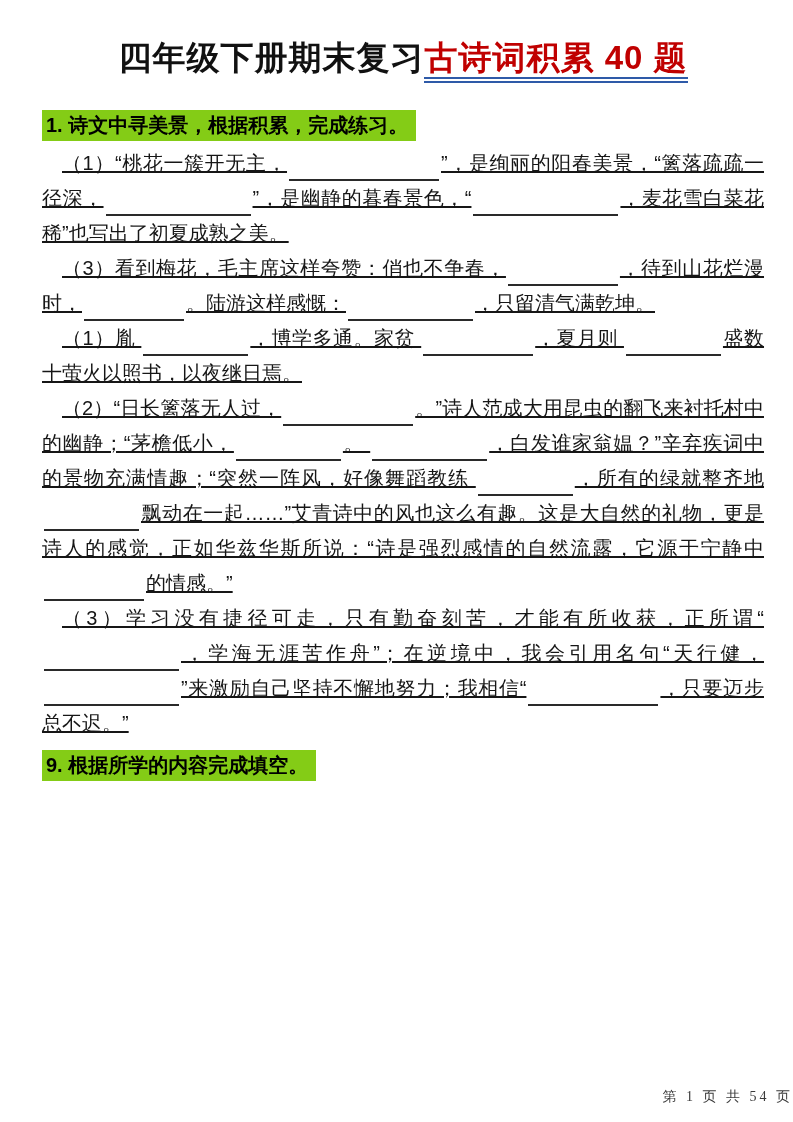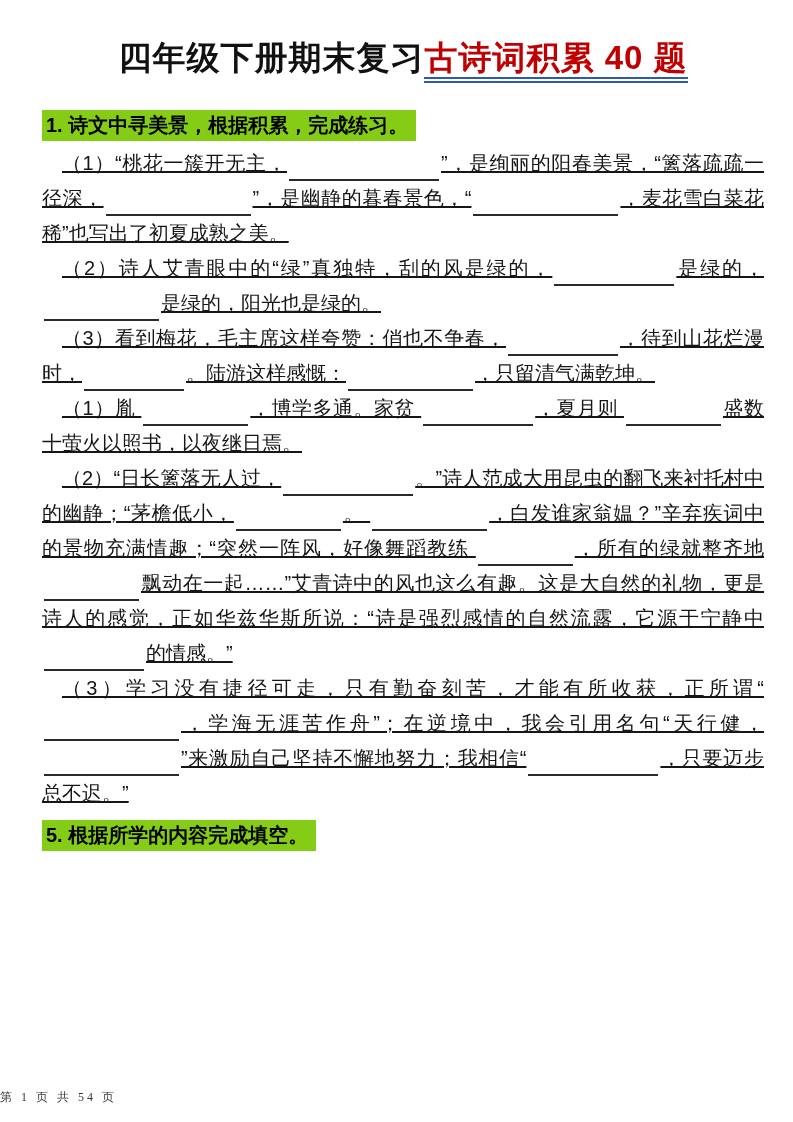--- a/index.html
+++ b/index.html
@@ -55,50 +55,49 @@
     height: 1.05em;
     border-bottom: 2px solid #2a2a2a;
     vertical-align: bottom;
     margin: 0 2px;
   }
   .footer {
     position: absolute;
     bottom: 16px;
     left: 0;
     width: 100%;
-    text-align: left;
+    text-align: right;
     font-family: "Liberation Serif", serif;
-    font-size: 12px;
+    font-size: 14px;
     color: #3a3a3a;
     letter-spacing: 3px;
   }
 </style>
 </head>
 <body>
 
 <div class="page">
 
   <h1 class="doc-title"><span class="title-black">四年级下册期末复习</span><span class="title-red">古诗词积累 40 题</span></h1>
 
   <div class="section">
     <div class="section-heading">1. 诗文中寻美景，根据积累，完成练习。</div>
     <div>
         <p class="para">（1）“桃花一簇开无主，<span class="blank" style="width: 150px;"></span>”，是绚丽的阳春美景，“篱落疏疏一径深，<span class="blank" style="width: 145px;"></span>”，是幽静的暮春景色，“<span class="blank" style="width: 145px;"></span>，麦花雪白菜花稀”也写出了初夏成熟之美。</p>
-        <p class="para">（2）诗人艾青眼中的“绿”真独特，刮的风是绿的，<span class="blank" style="width: 120px;"></span>是绿的，<span class="blank" style="width: 115px;"></span>是绿的，阳光也是绿的。</p>
         <p class="para">（3）看到梅花，毛主席这样夸赞：俏也不争春，<span class="blank" style="width: 110px;"></span>，待到山花烂漫时，<span class="blank" style="width: 100px;"></span>。陆游这样感慨：<span class="blank" style="width: 125px;"></span>，只留清气满乾坤。</p>
       </div>
   </div>
 
   <div class="section">
     <div>
         <p class="para">（1）胤 <span class="blank" style="width: 105px;"></span>，博学多通。家贫 <span class="blank" style="width: 110px;"></span>，夏月则 <span class="blank" style="width: 95px;"></span>盛数十萤火以照书，以夜继日焉。</p>
         <p class="para">（2）“日长篱落无人过，<span class="blank" style="width: 130px;"></span>。”诗人范成大用昆虫的翻飞来衬托村中的幽静；“茅檐低小，<span class="blank" style="width: 105px;"></span>。 <span class="blank" style="width: 115px;"></span>，白发谁家翁媪？”辛弃疾词中的景物充满情趣；“突然一阵风，好像舞蹈教练 <span class="blank" style="width: 95px;"></span>，所有的绿就整齐地 <span class="blank" style="width: 95px;"></span>飘动在一起……”艾青诗中的风也这么有趣。这是大自然的礼物，更是诗人的感觉，正如华兹华斯所说：“诗是强烈感情的自然流露，它源于宁静中 <span class="blank" style="width: 100px;"></span>的情感。”</p>
         <p class="para">（3）学习没有捷径可走，只有勤奋刻苦，才能有所收获，正所谓“<span class="blank" style="width: 135px;"></span>，学海无涯苦作舟”；在逆境中，我会引用名句“天行健，<span class="blank" style="width: 135px;"></span>”来激励自己坚持不懈地努力；我相信“<span class="blank" style="width: 130px;"></span>，只要迈步总不迟。”</p>
       </div>
   </div>
 
   <div class="section">
-    <div class="section-heading">5. 根据所学的内容完成填空。</div>
+    <div class="section-heading">9. 根据所学的内容完成填空。</div>
   </div>
 
   <div class="footer">第 1 页 共 54 页</div>
 
 </div>
 
 </body></html>

